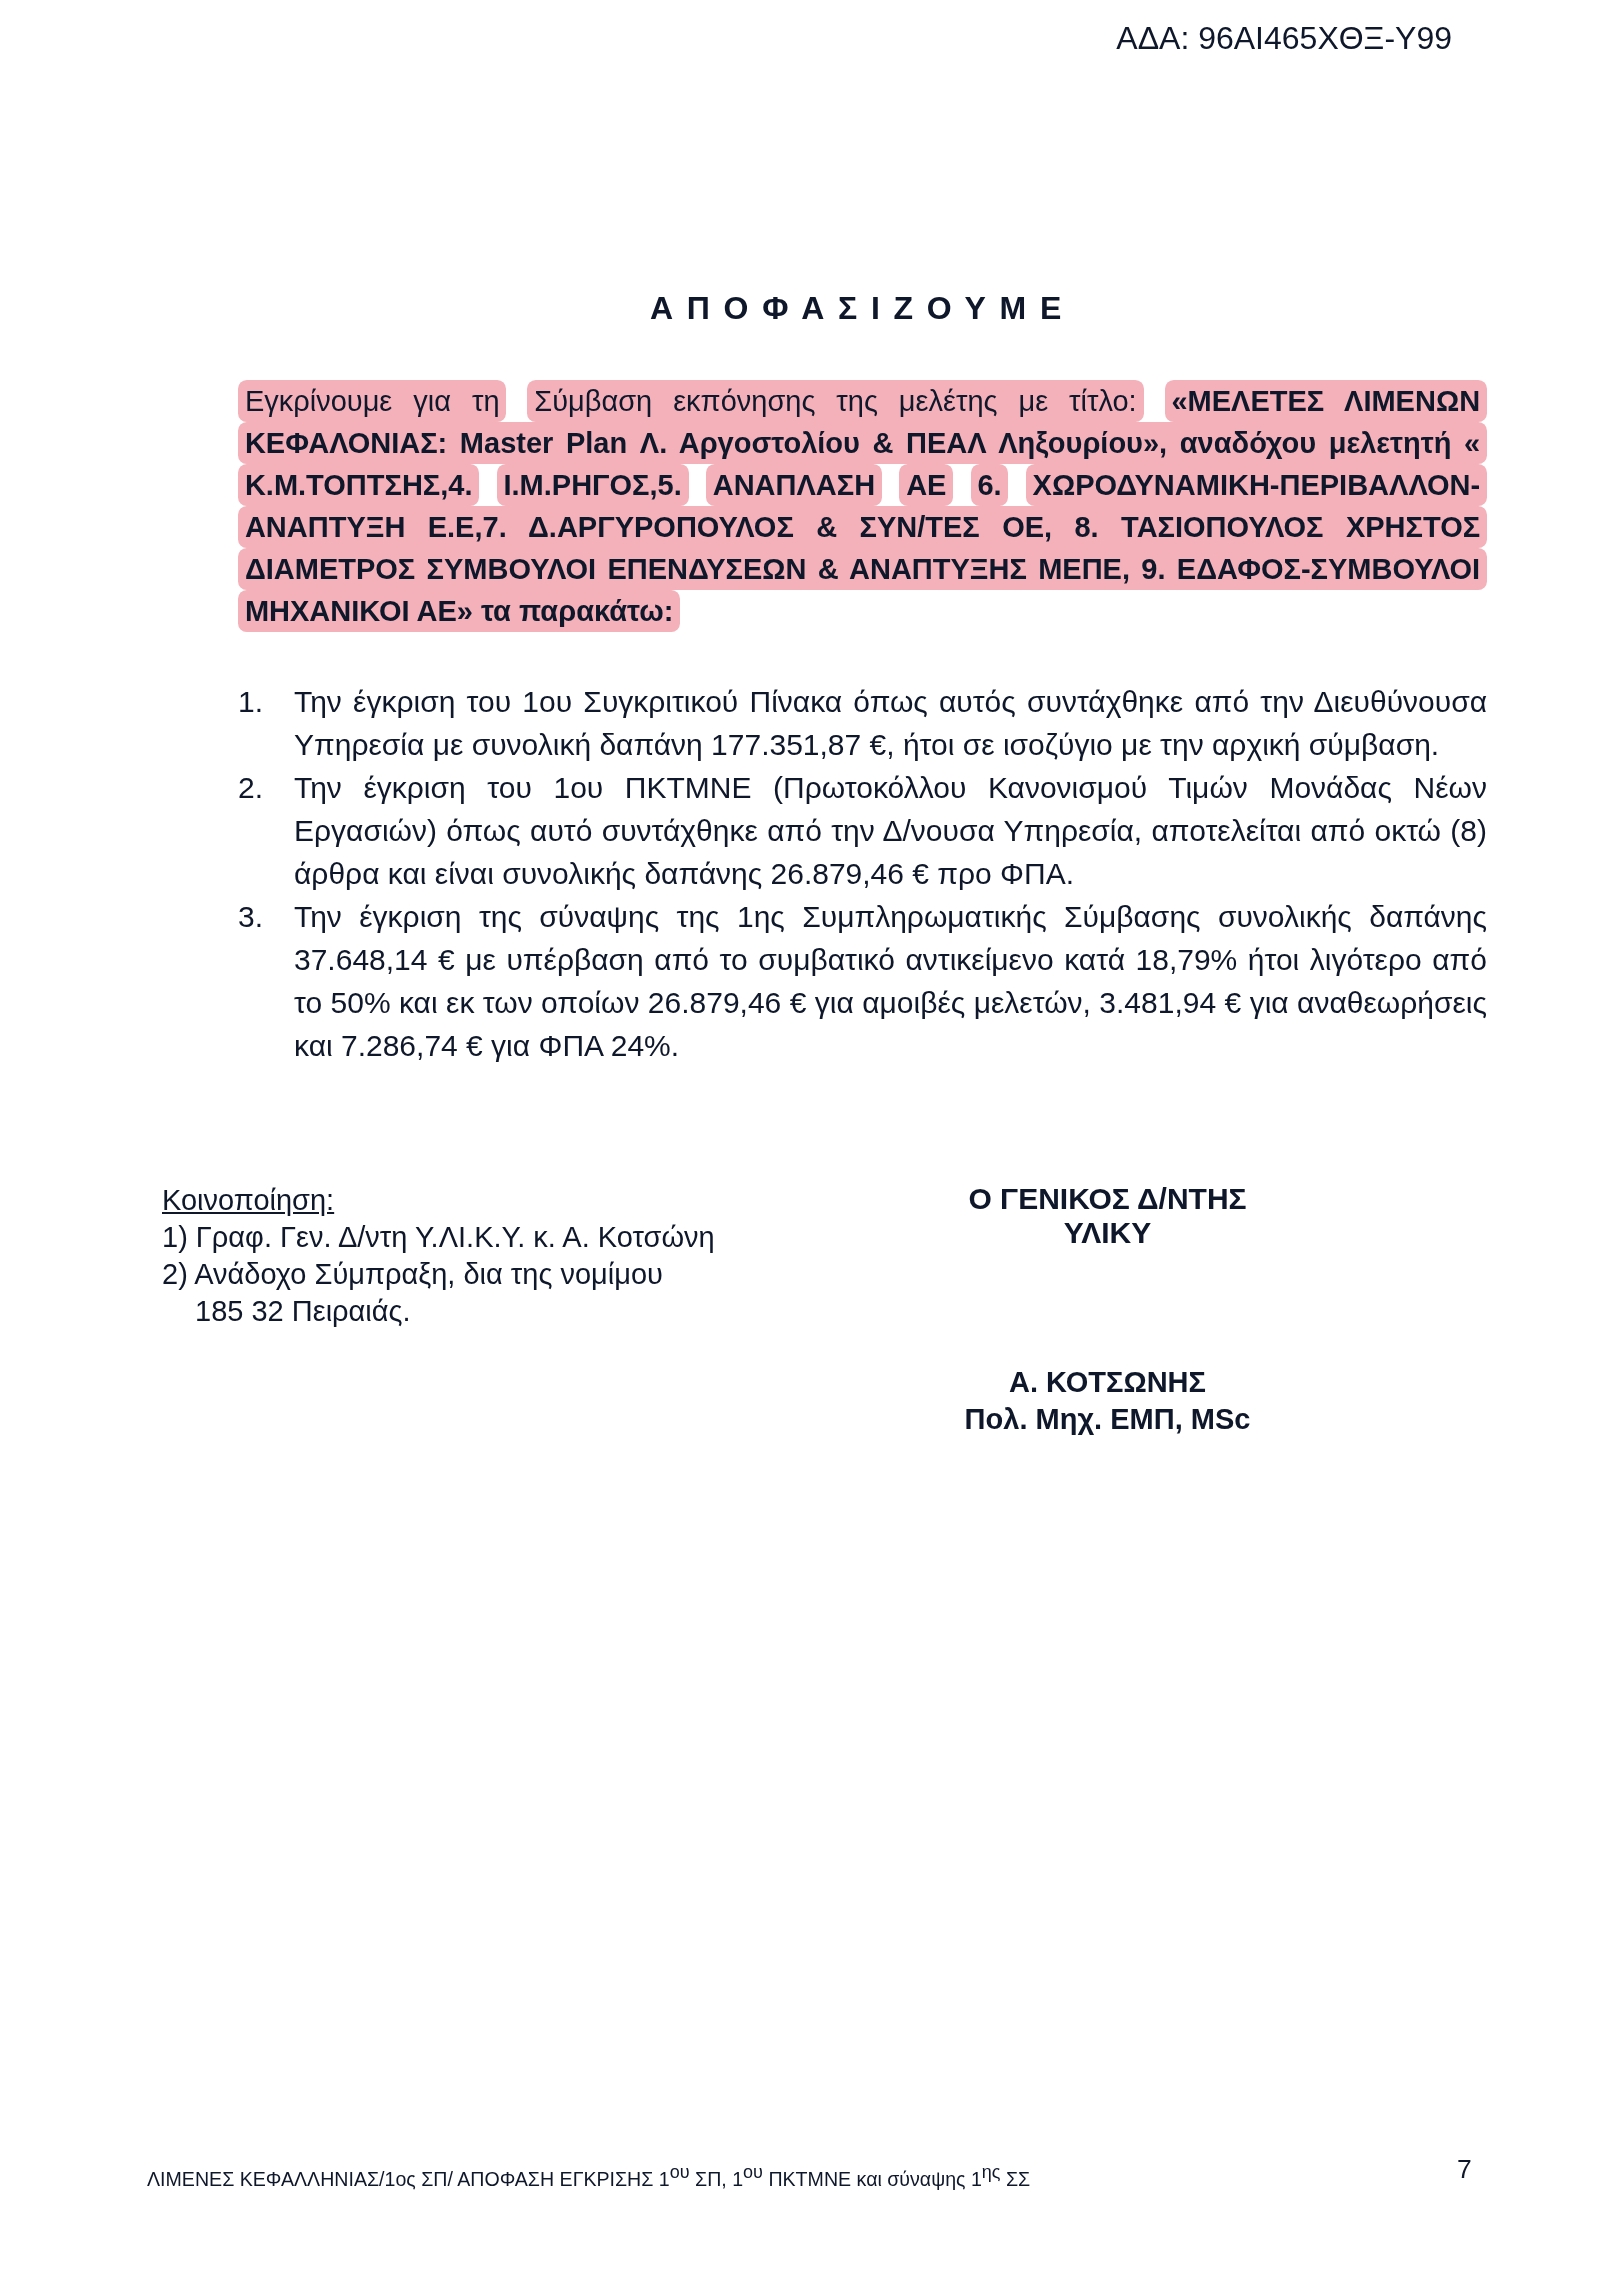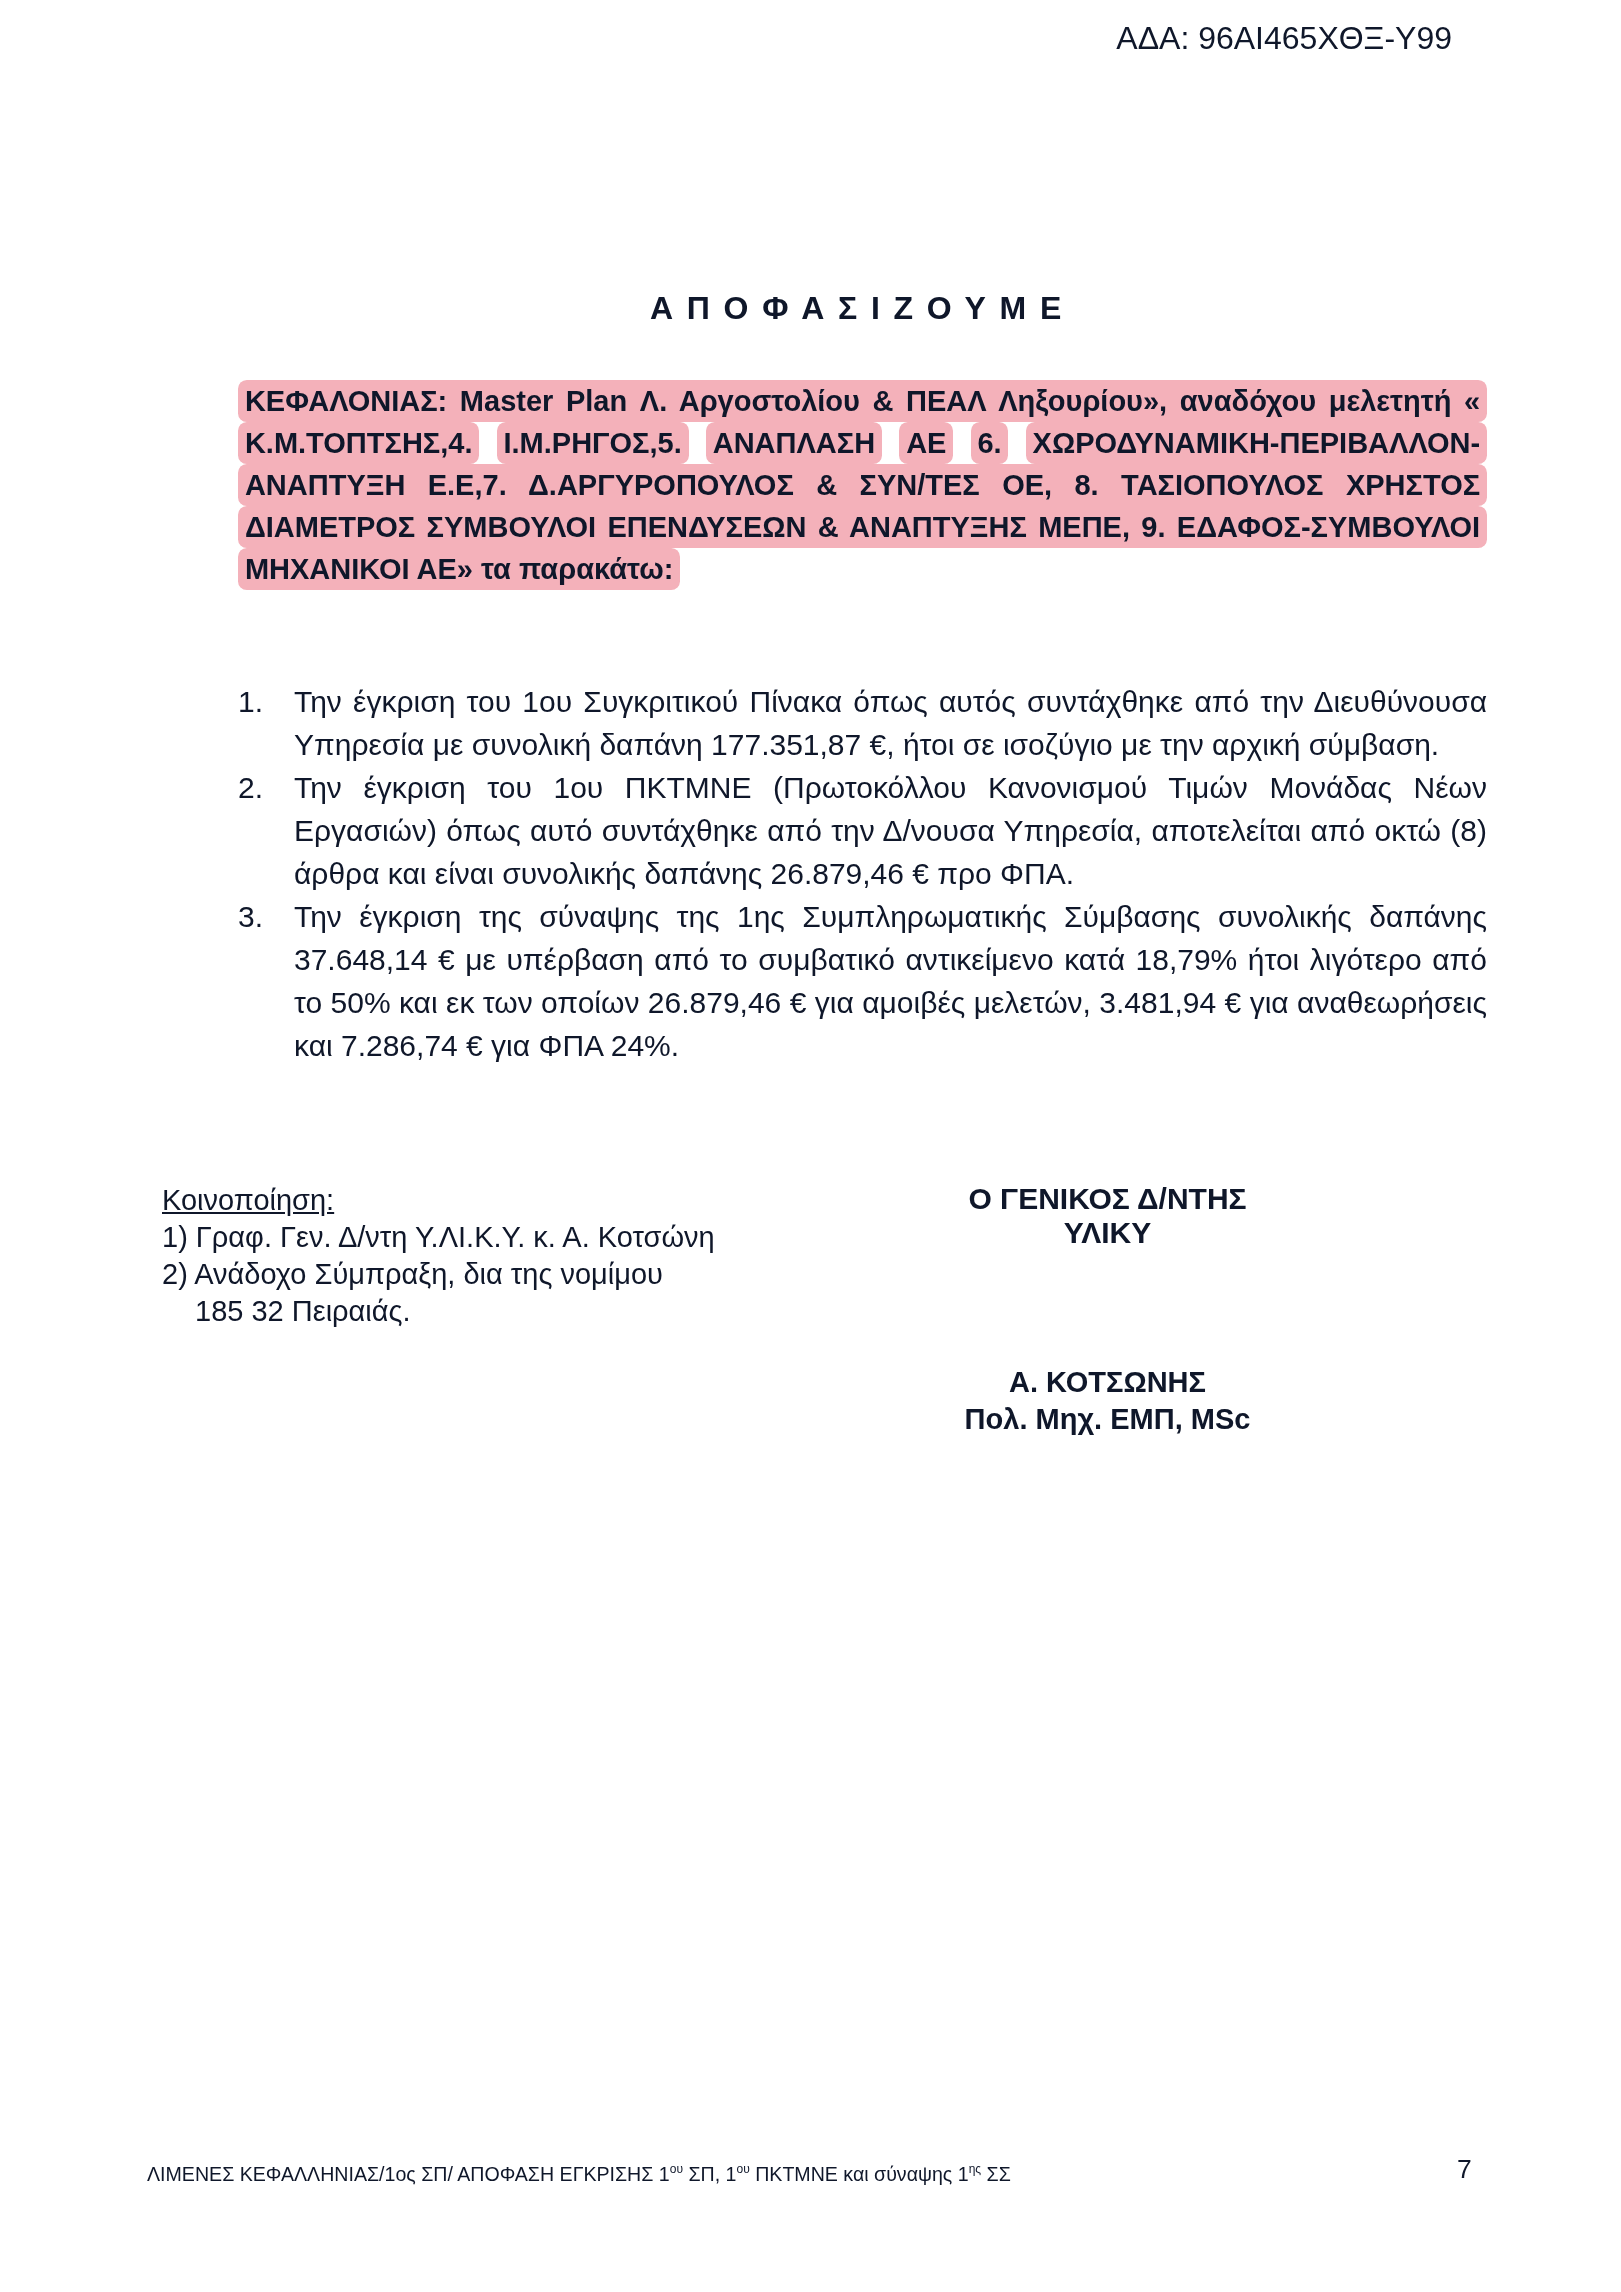--- a/index.html
+++ b/index.html
@@ -105,39 +105,40 @@
   .sign-name  { font-weight: bold; font-size: 29px; margin-top: 116px; }
   .sign-cred  { font-weight: bold; font-size: 29px; margin-top: 3.9px; }
 
   .footer-ref {
     position: absolute;
     top: 2162px;
     left: 147px;
     font-size: 19.6px;
     white-space: nowrap;
   }
-  .footer-ref sup { font-size: 12px; }
+  .footer-ref sup { font-size: 18px; }
   .footer-page {
     position: absolute;
     top: 2154px;
     left: 1457px;
     font-size: 26.5px;
   }
 </style>
 </head>
 <body>
 
 <div class="page">
 
   <div class="ada">ΑΔΑ: 96ΑΙ465ΧΘΞ-Υ99</div>
 
 
   <h2 class="decision-heading">ΑΠΟΦΑΣΙΖΟΥΜΕ</h2>
 
   <div class="approval">
+    <div class="hl-line just"><span class="pill">Εγκρίνουμε για τη</span> <span class="pill">Σύμβαση εκπόνησης της μελέτης με τίτλο:</span> <span class="pill bold">«ΜΕΛΕΤΕΣ ΛΙΜΕΝΩΝ</span></div>
     <div class="hl-line just"><span class="pill bold">ΚΕΦΑΛΟΝΙΑΣ: Master Plan Λ. Αργοστολίου &amp; ΠΕΑΛ Ληξουρίου», αναδόχου μελετητή «</span></div>
     <div class="hl-line just"><span class="pill bold">Κ.Μ.ΤΟΠΤΣΗΣ,4.</span> <span class="pill bold">Ι.Μ.ΡΗΓΟΣ,5.</span> <span class="pill bold">ΑΝΑΠΛΑΣΗ</span> <span class="pill bold">ΑΕ</span> <span class="pill bold">6.</span> <span class="pill bold">ΧΩΡΟΔΥΝΑΜΙΚΗ-ΠΕΡΙΒΑΛΛΟΝ-</span></div>
     <div class="hl-line just"><span class="pill bold">ΑΝΑΠΤΥΞΗ Ε.Ε,7. Δ.ΑΡΓΥΡΟΠΟΥΛΟΣ &amp; ΣΥΝ/ΤΕΣ ΟΕ, 8. ΤΑΣΙΟΠΟΥΛΟΣ ΧΡΗΣΤΟΣ</span></div>
     <div class="hl-line just"><span class="pill bold">ΔΙΑΜΕΤΡΟΣ ΣΥΜΒΟΥΛΟΙ ΕΠΕΝΔΥΣΕΩΝ &amp; ΑΝΑΠΤΥΞΗΣ ΜΕΠΕ, 9. ΕΔΑΦΟΣ-ΣΥΜΒΟΥΛΟΙ</span></div>
     <div class="hl-line"><span class="pill bold">ΜΗΧΑΝΙΚΟΙ ΑΕ» τα παρακάτω:</span></div>
   </div>
 
   <div class="decisions">
     <div class="decision-item">
       <span class="num">1.</span>

